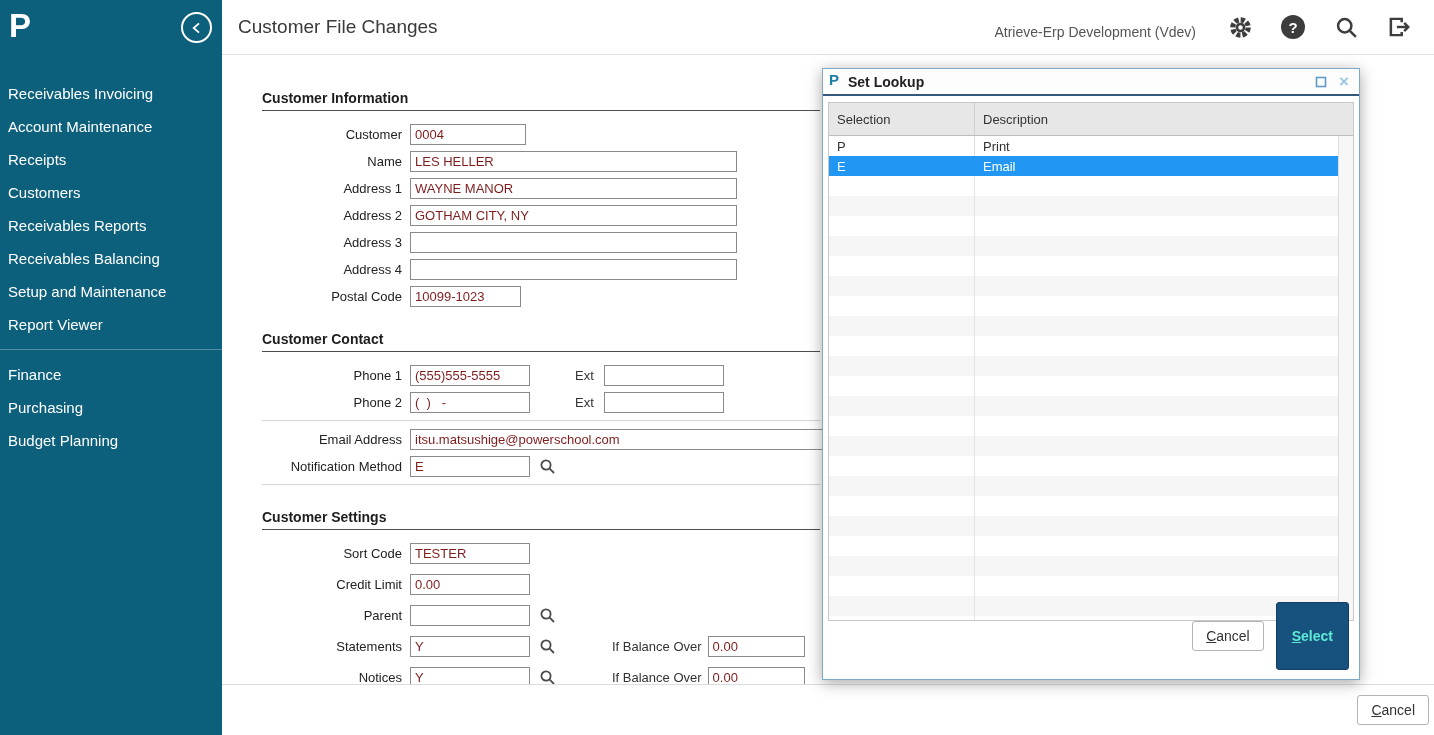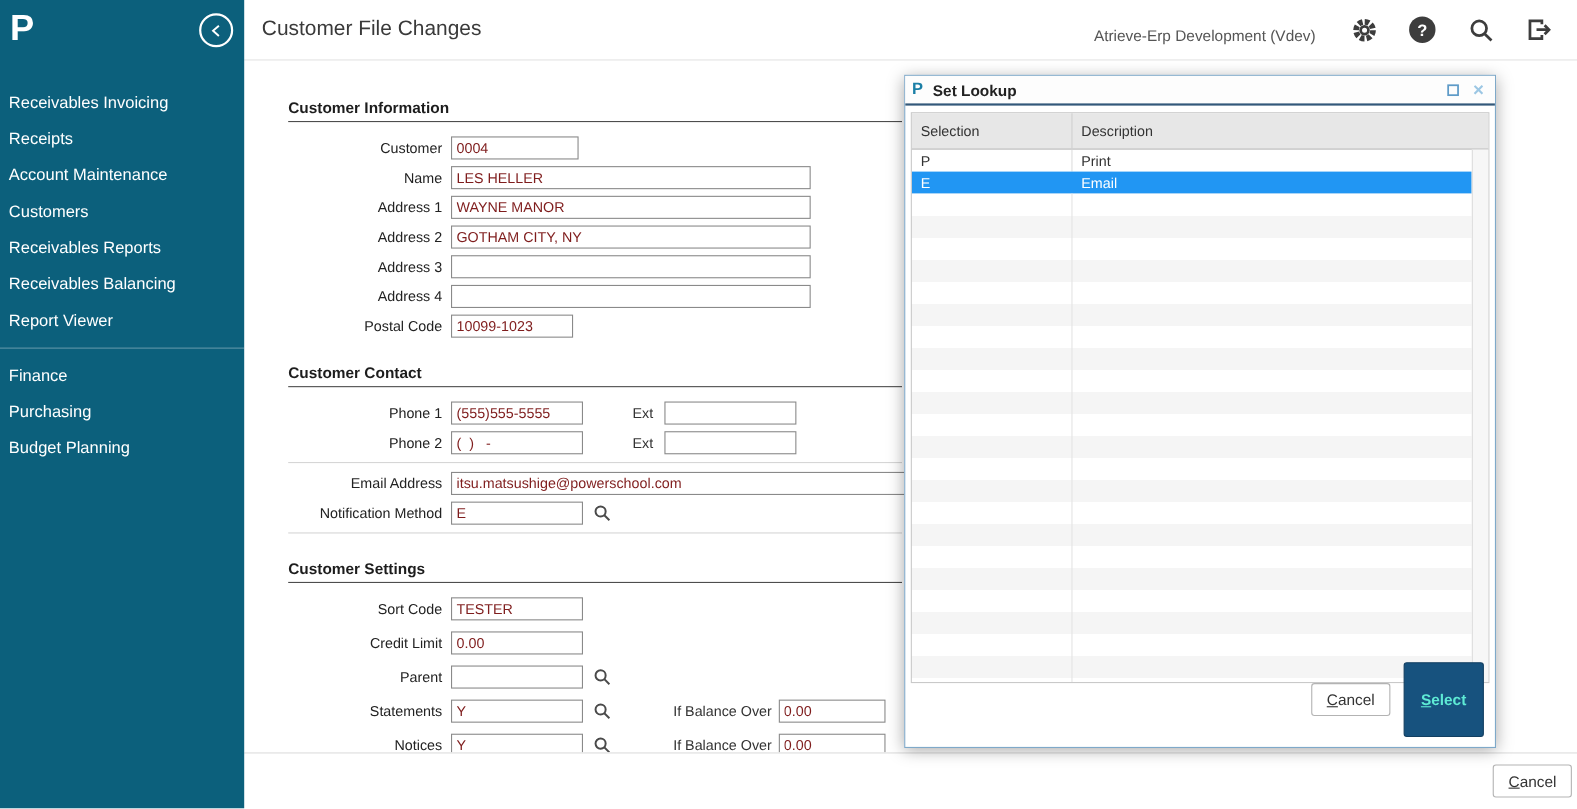--- a/index.html
+++ b/index.html
@@ -79,25 +79,26 @@
         </svg>
     </span>
     <span class="collapse-btn">
       <svg width="20" height="20" viewBox="0 0 30 30">
           <polyline points="18,8 10,15 18,22" fill="none" stroke="#ffffff" stroke-width="2.6"></polyline>
         </svg>
     </span>
   </div>
   <nav class="nav">
     <div class="nav-item">Receivables Invoicing</div>
+    <div class="nav-item">Account Maintenance</div>
     <div class="nav-item">Receipts</div>
-    <div class="nav-item">Account Maintenance</div>
     <div class="nav-item">Customers</div>
     <div class="nav-item">Receivables Reports</div>
     <div class="nav-item">Receivables Balancing</div>
+    <div class="nav-item">Setup and Maintenance</div>
     <div class="nav-item">Report Viewer</div>
     <div class="nav-divider"></div>
     <div class="nav-item">Finance</div>
     <div class="nav-item">Purchasing</div>
     <div class="nav-item">Budget Planning</div>
   </nav>
 </aside>
 
 <header class="header">
   <span class="page-title">Customer File Changes</span>

